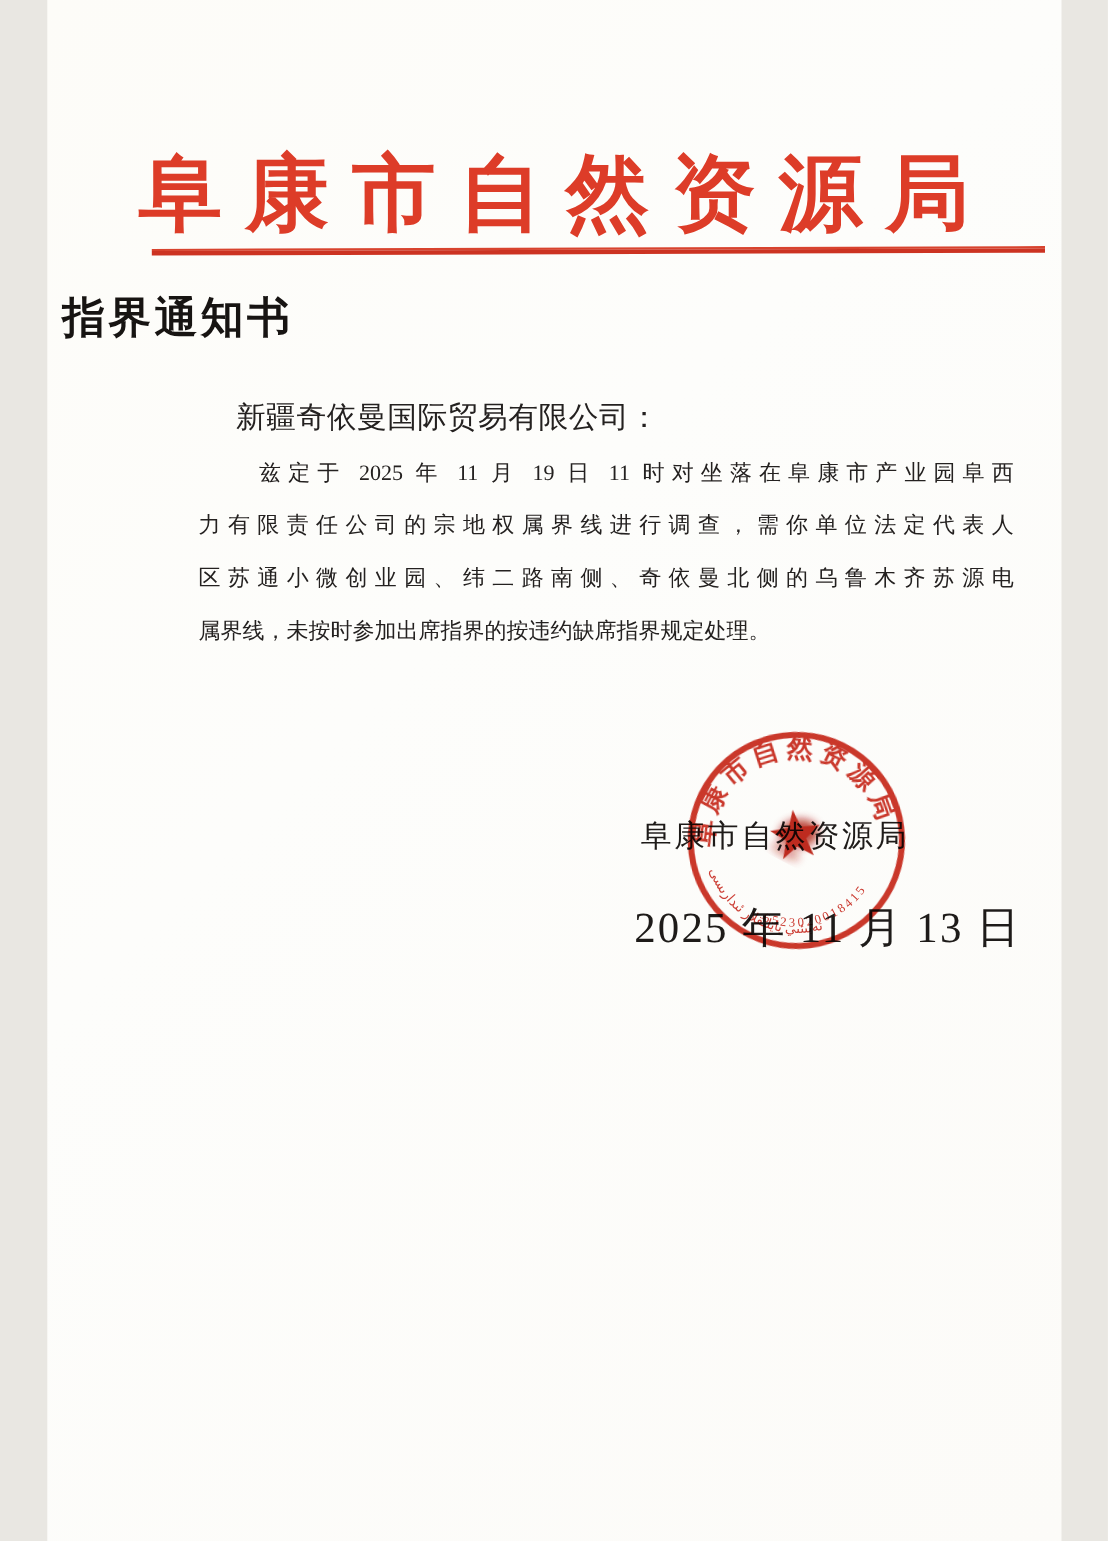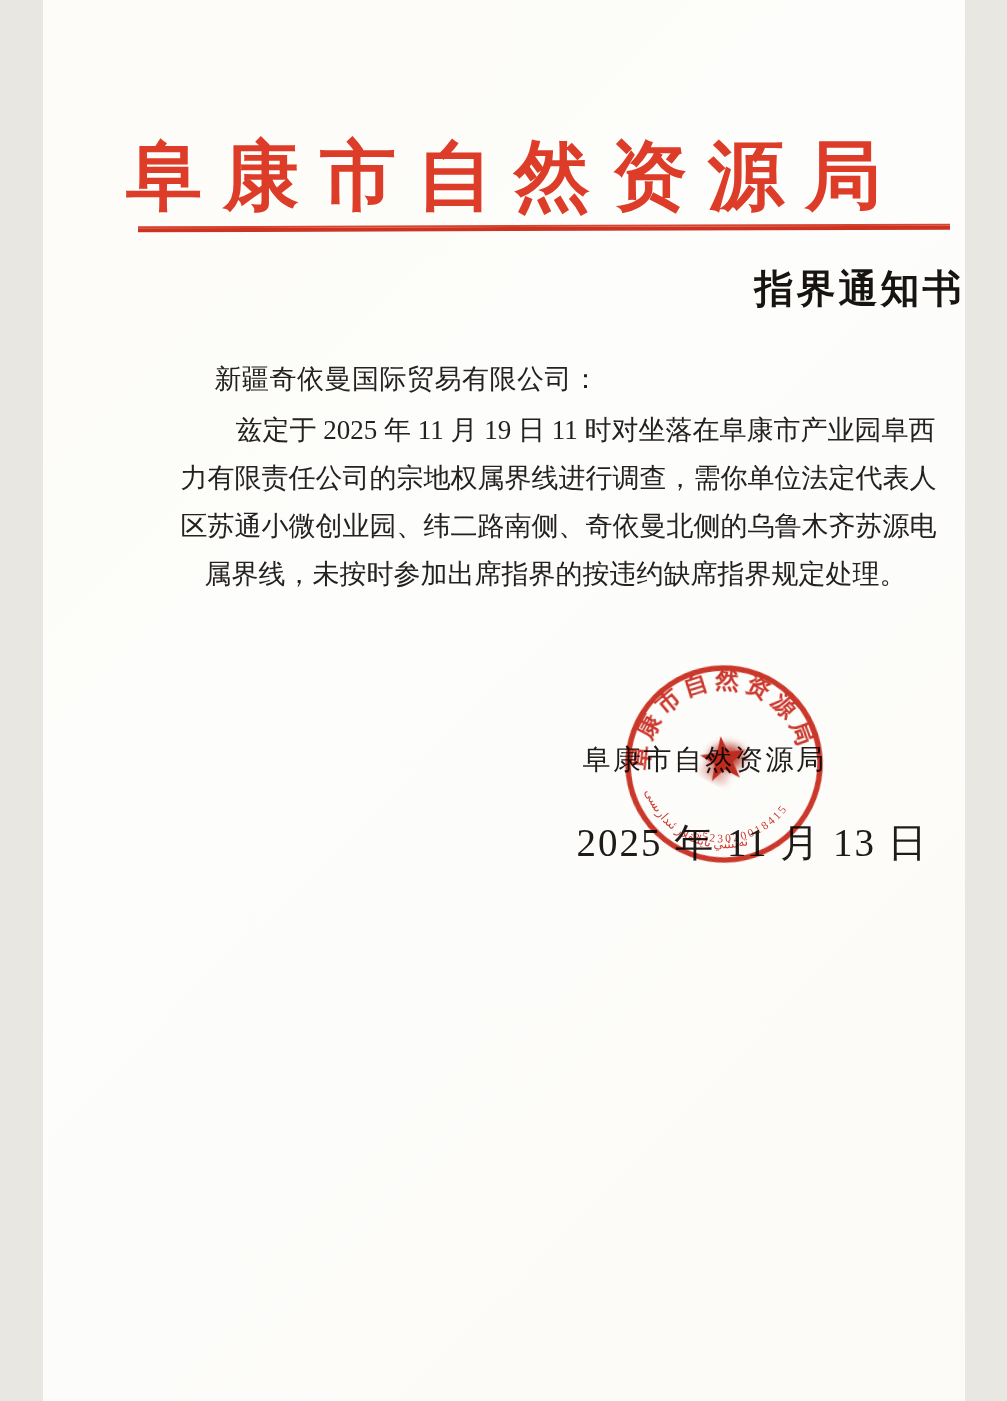--- a/index.html
+++ b/index.html
@@ -45,53 +45,53 @@
     height: 2px;
     border-top: 2.5px solid #d8432e;
     border-bottom: 4px solid #cc3322;
     transform: rotate(-0.18deg);
   }
   .doc-title {
     position: absolute;
     top: 262px;
     left: 0;
     width: 100%;
-    text-align: right;
+    text-align: left;
     font-size: 39px;
     font-weight: bold;
     color: #171412;
     letter-spacing: 3px;
     padding-left: 14px;
   }
   .salutation {
     position: absolute;
     top: 361px;
     left: 138px;
     font-size: 27px;
     letter-spacing: 0.5px;
     white-space: nowrap;
     margin-left: 34px;
   }
   .body-paragraph {
     position: absolute;
     top: 406px;
     left: 138px;
     width: 741px;
-    font-size: 27px;
+    font-size: 20px;
     line-height: 48px;
     text-justify: inter-character;
   }
   .body-line {
     height: 48px;
     text-align: justify;
     text-align-last: justify;
     white-space: nowrap;
   }
   .body-line.first { padding-left: 55px; }
-  .body-line.last  { text-align: center; text-align-last: left; margin-left: 24px; }
+  .body-line.last  { text-align: center; text-align-last: left; }
   .sig-org {
     position: absolute;
     top: 741px;
     left: 540px;
     font-size: 28px;
     letter-spacing: 2.5px;
     color: #1e1b19;
     white-space: nowrap;
   }
   .sig-date {

